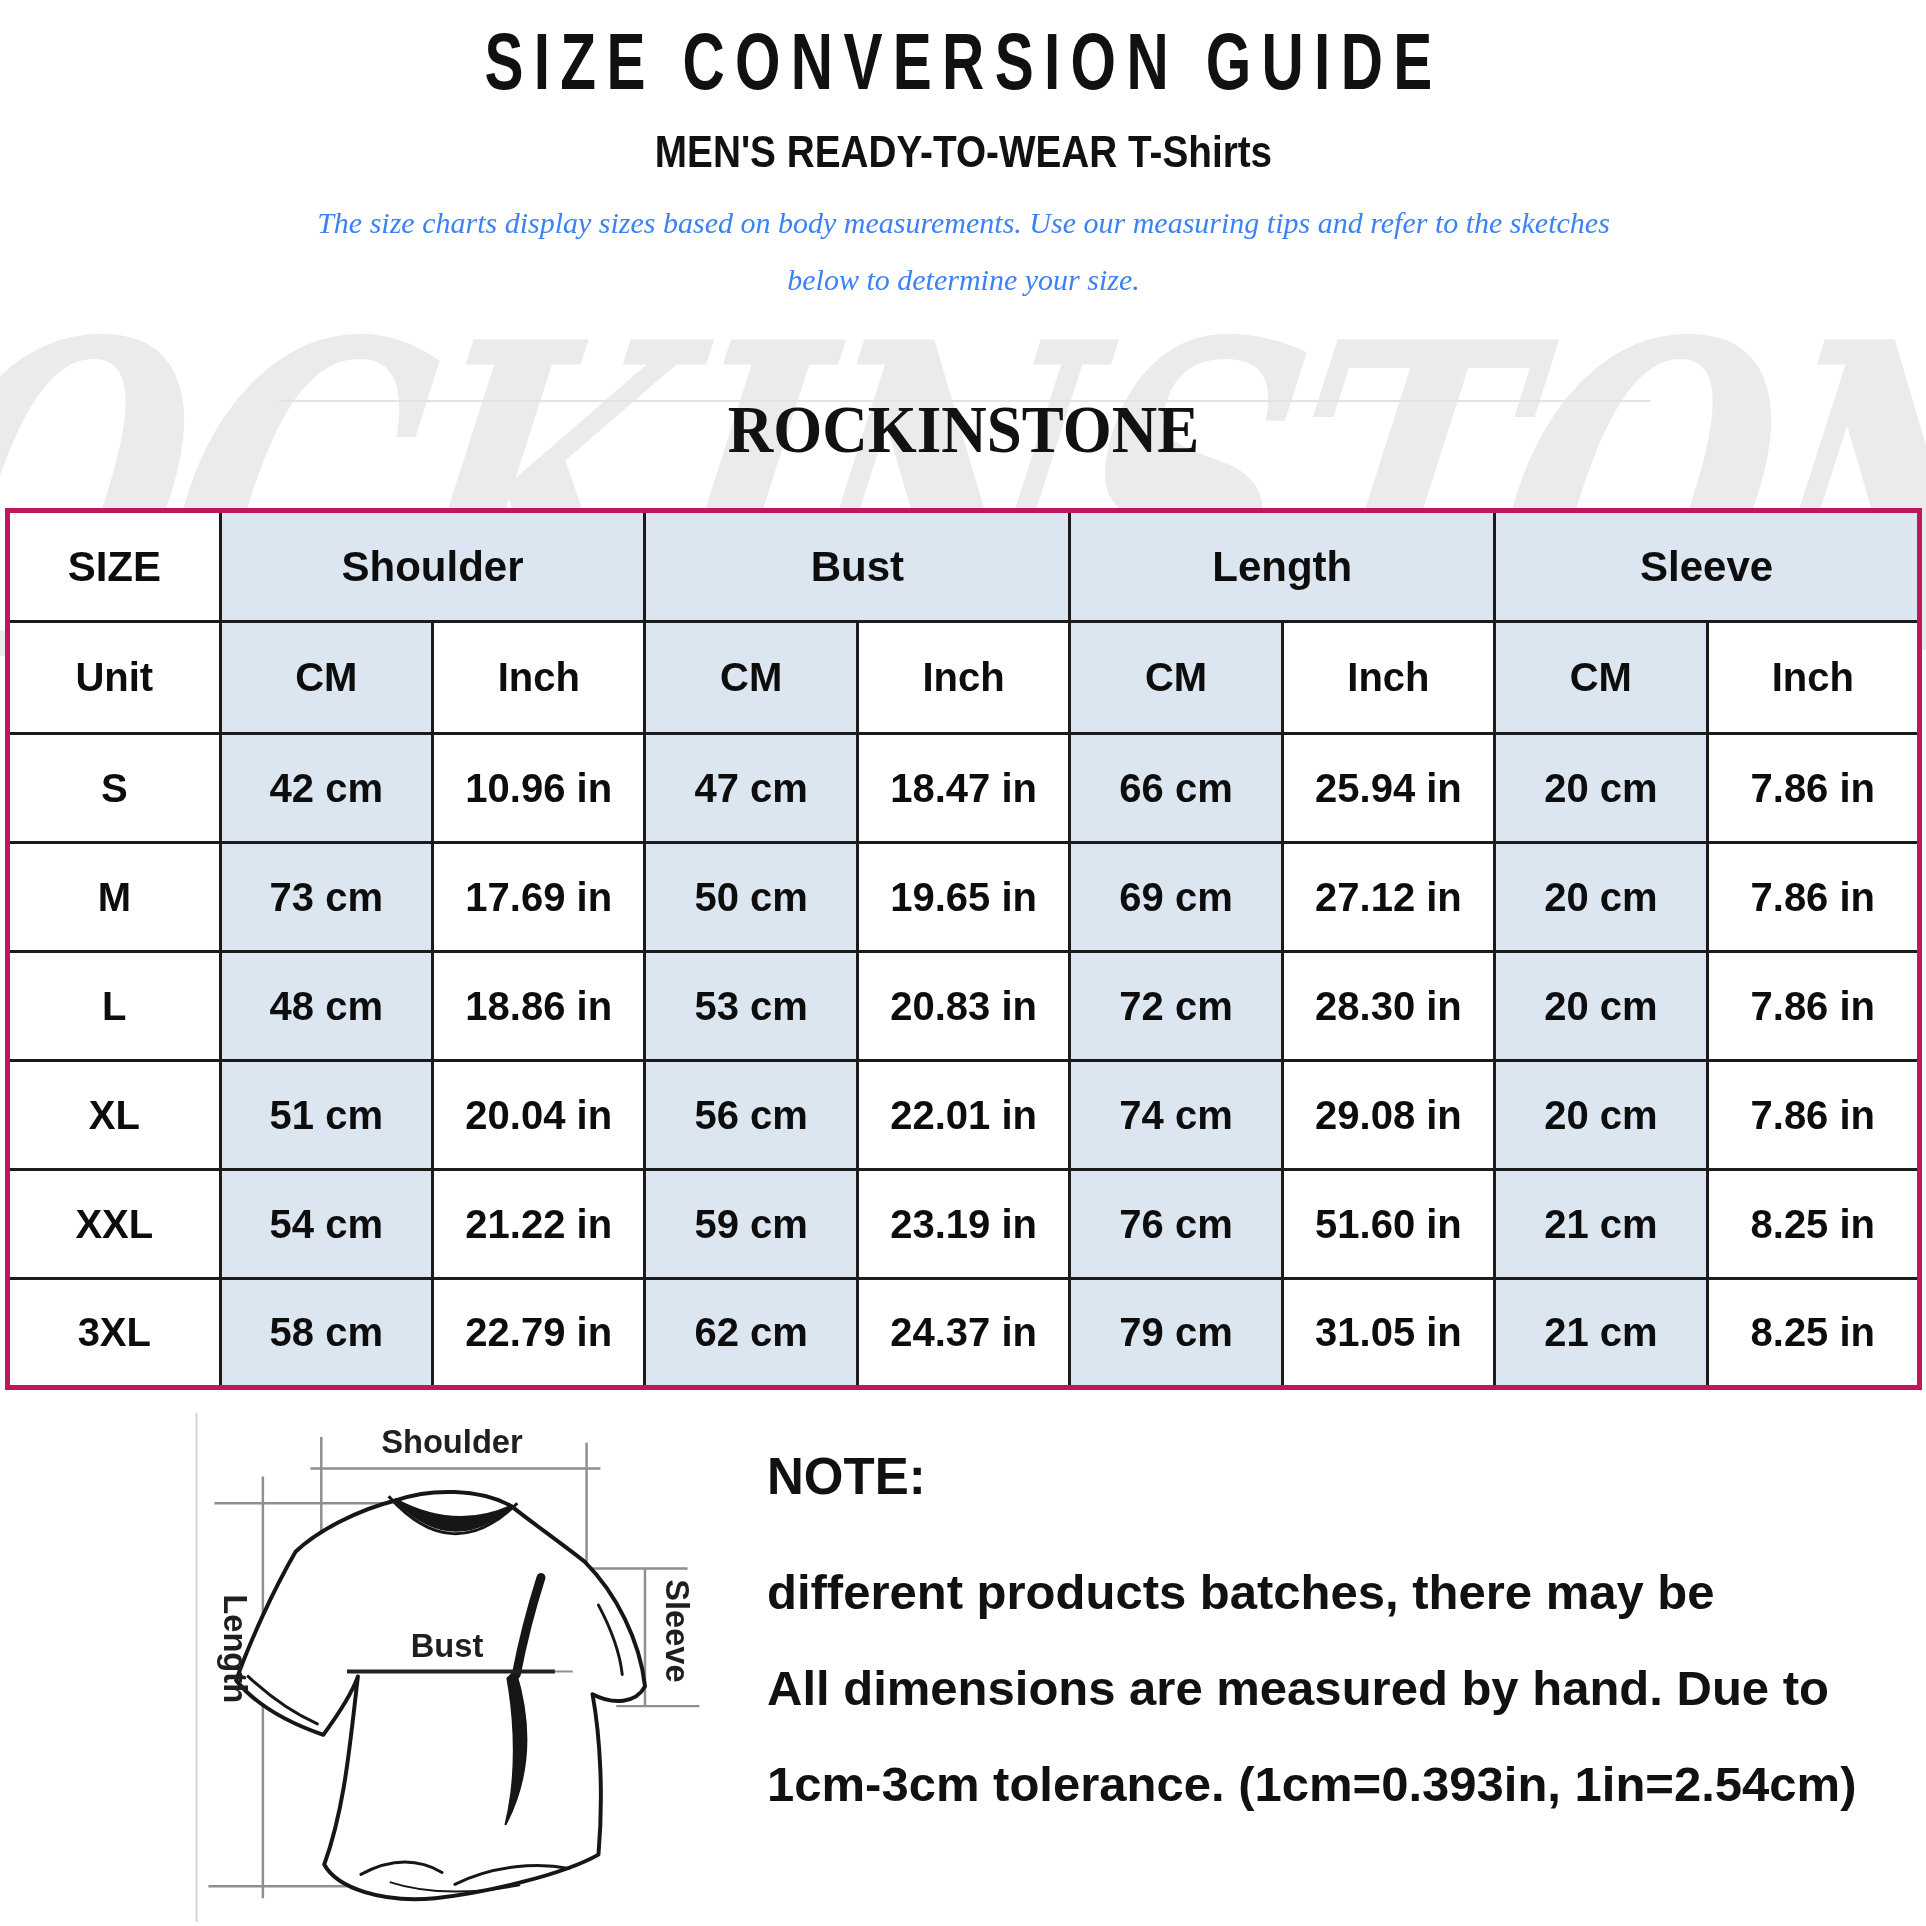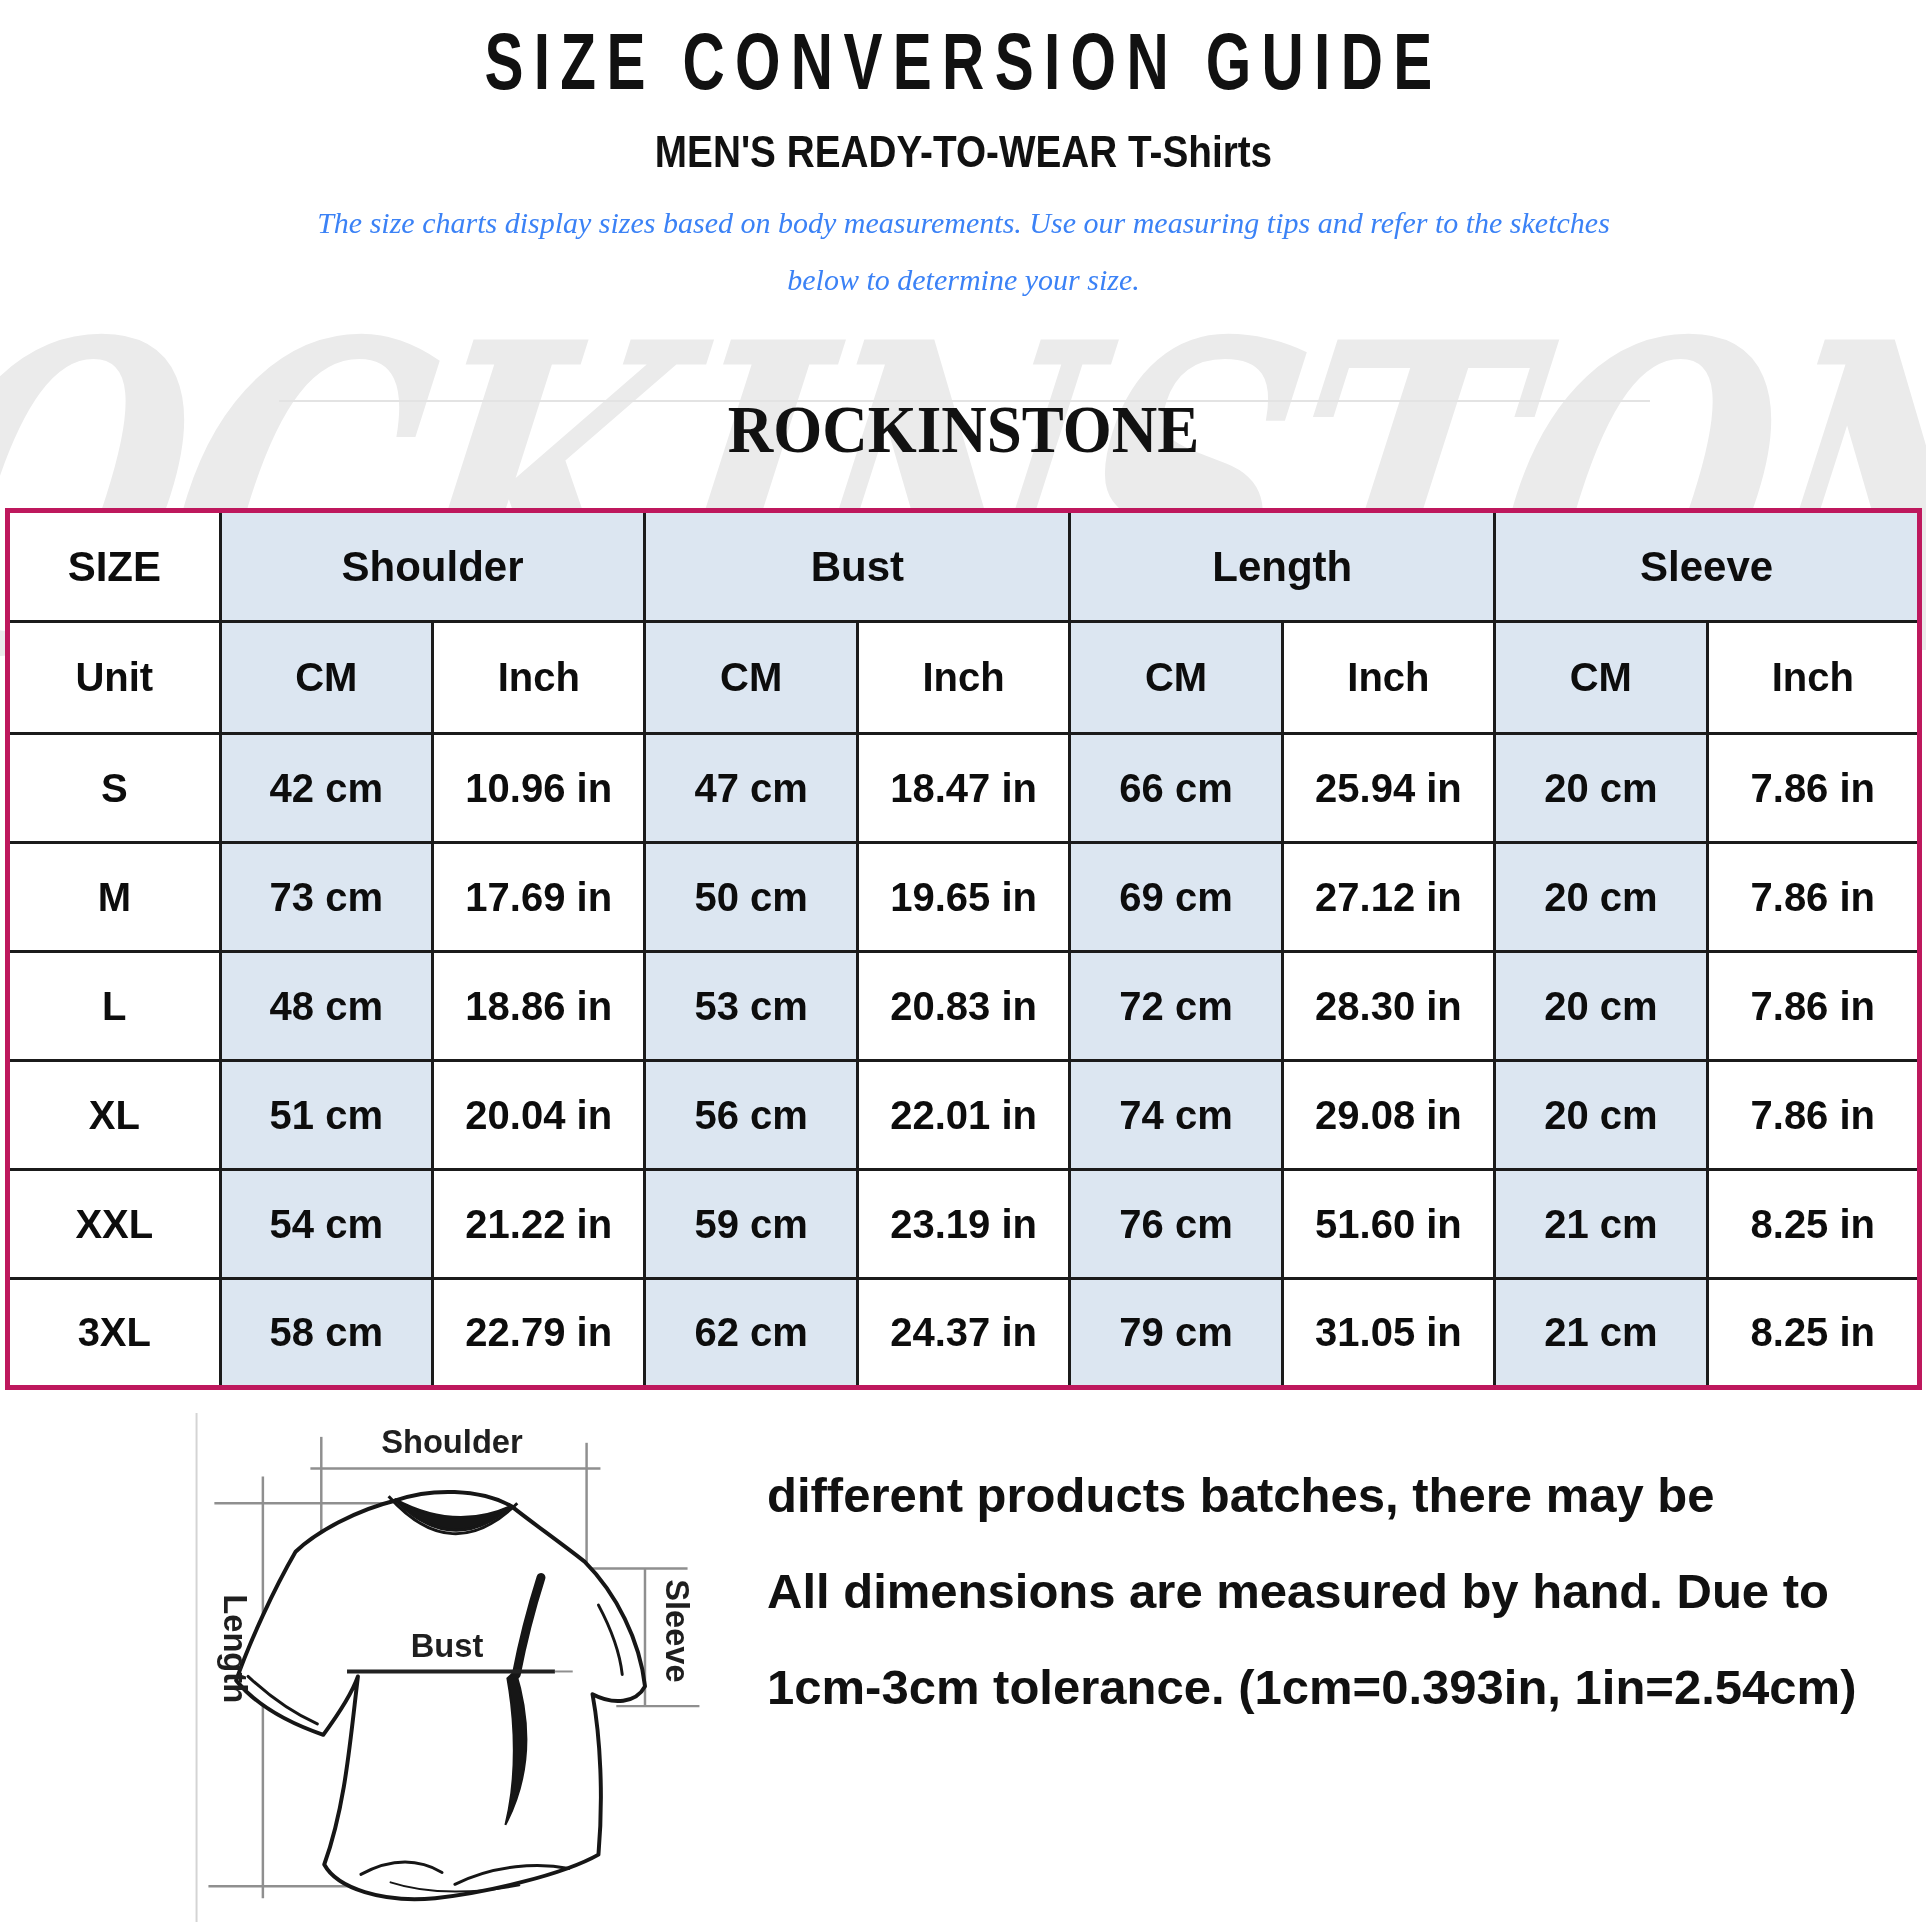--- a/index.html
+++ b/index.html
@@ -239,19 +239,20 @@
     <line x1="196" y1="263" x2="406" y2="263" stroke="#222222" stroke-width="4"></line>
     <line x1="406" y1="263" x2="424" y2="263" stroke="#8f8f8f" stroke-width="2"></line>
 
     <text x="302" y="42" text-anchor="middle">Shoulder</text>
     <text x="297" y="248" text-anchor="middle">Bust</text>
     <text x="72" y="240" text-anchor="middle" transform="rotate(90 72 240)">Length</text>
     <text x="518" y="222" text-anchor="middle" transform="rotate(90 518 222)">Sleeve</text>
   </svg>
 
   <div class="note">
+    <div class="note-h">NOTE:</div>
     <div class="note-line">different products batches, there may be</div>
     <div class="note-line">All dimensions are measured by hand. Due to</div>
     <div class="note-line">1cm-3cm tolerance. (1cm=0.393in, 1in=2.54cm)</div>
   </div>
 
 </div>
 
 
 </body></html>

